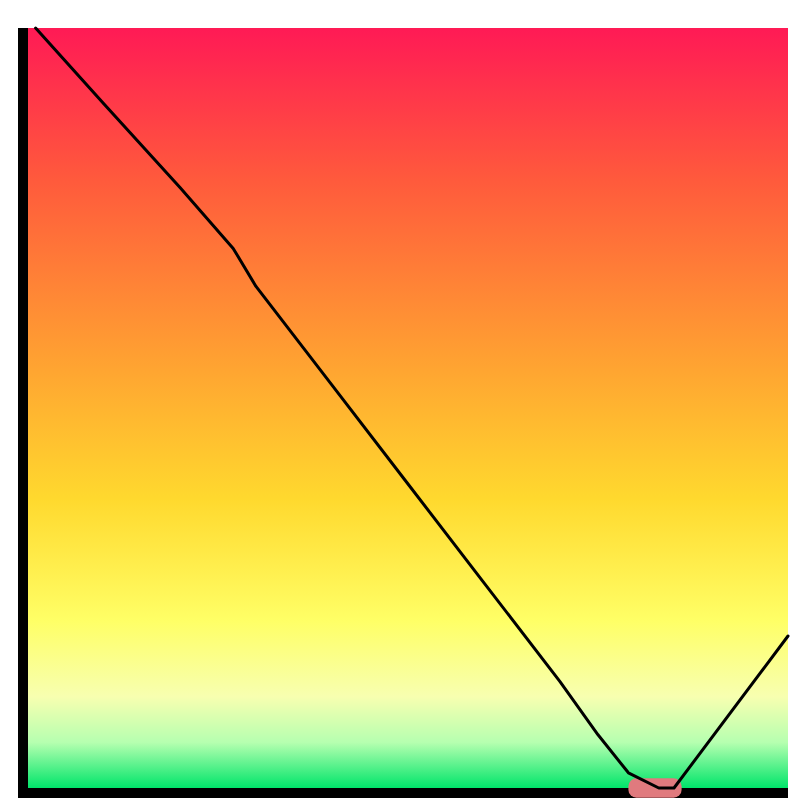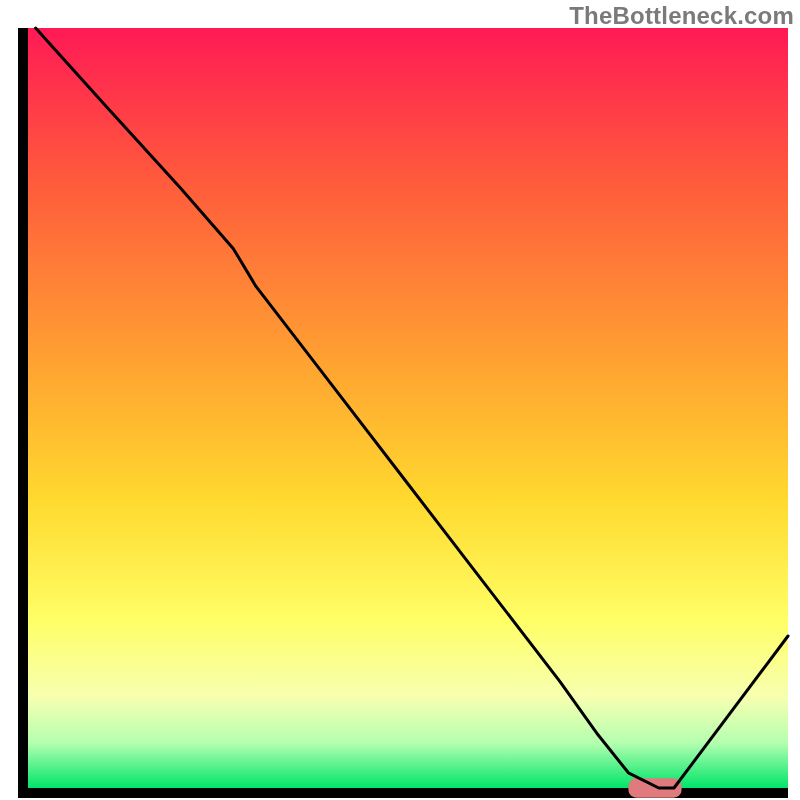--- a/index.html
+++ b/index.html
@@ -32,21 +32,20 @@
     top: 0;
     width: 800px;
     height: 800px;
   }
 </style>
 </head>
 <body>
 
 <div class="chart-wrapper">
 
-  <div class="watermark">TheBottleneck.com</div>
 
   <svg viewBox="0 0 800 800">
     <defs>
       <linearGradient id="bg-grad" x1="0" y1="0" x2="0" y2="1">
           <stop offset="0%" stop-color="#ff1a55"></stop>
           <stop offset="20%" stop-color="#ff5a3c"></stop>
           <stop offset="45%" stop-color="#ffa531"></stop>
           <stop offset="62%" stop-color="#ffd92e"></stop>
           <stop offset="78%" stop-color="#ffff66"></stop>
           <stop offset="88%" stop-color="#f7ffb0"></stop>

